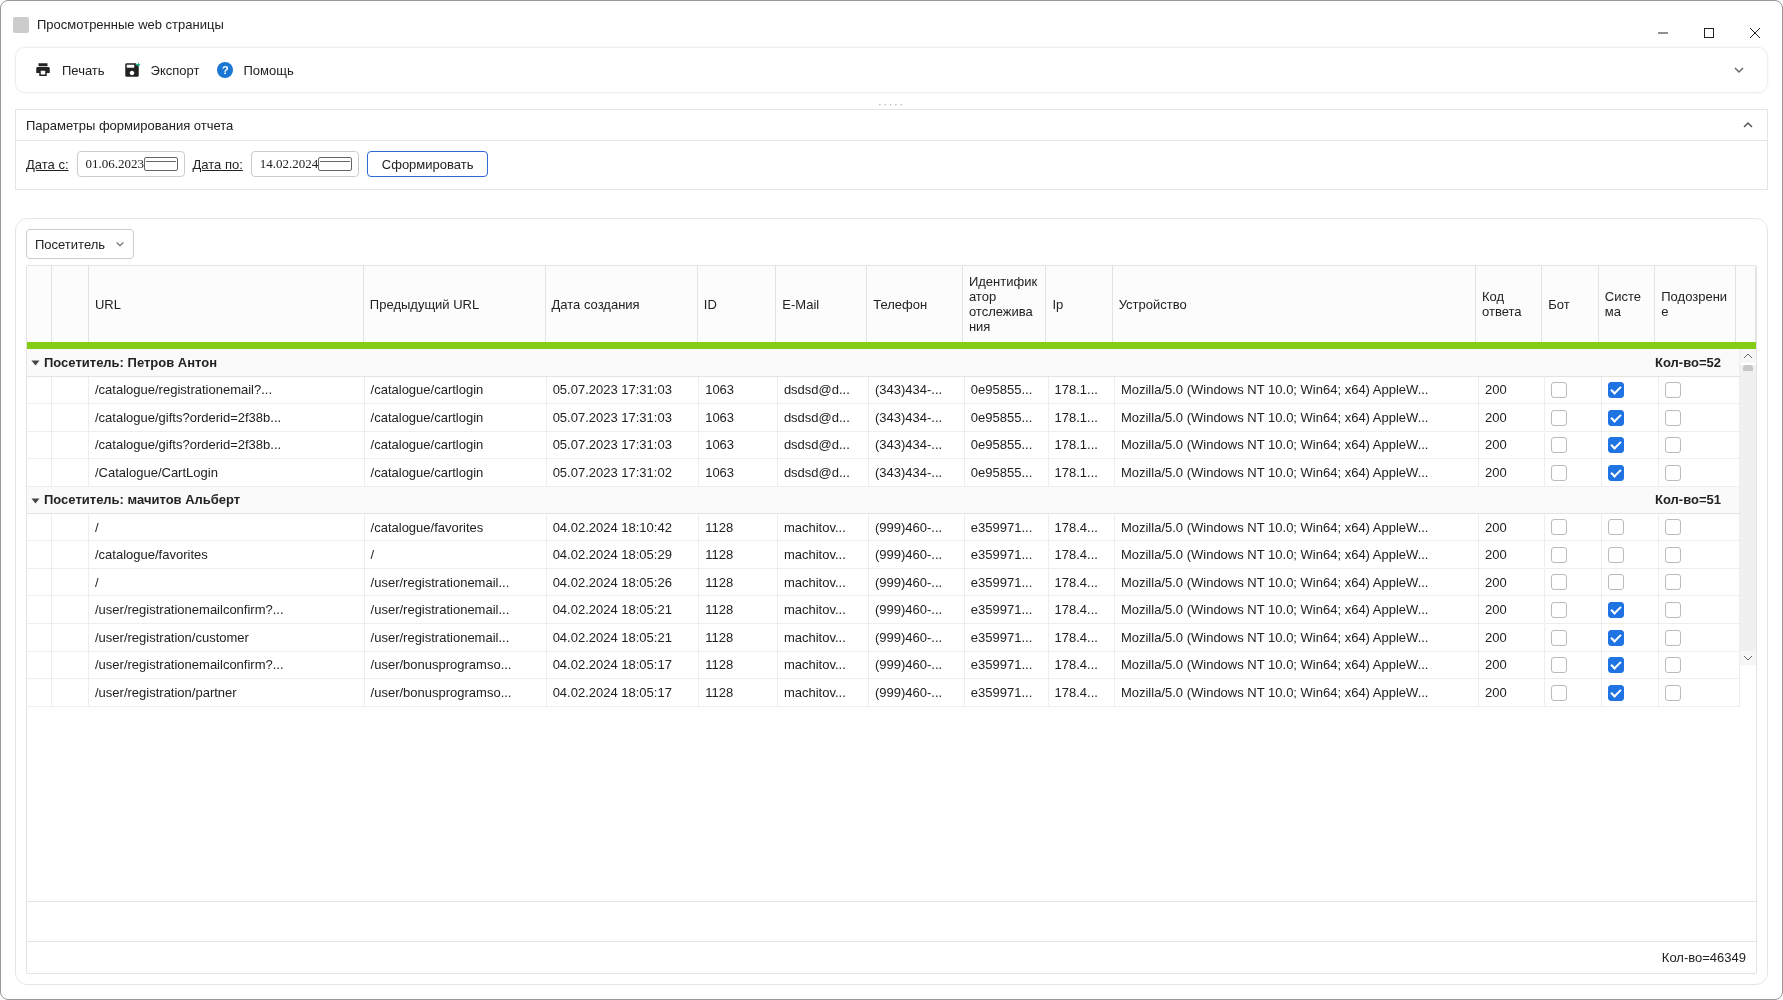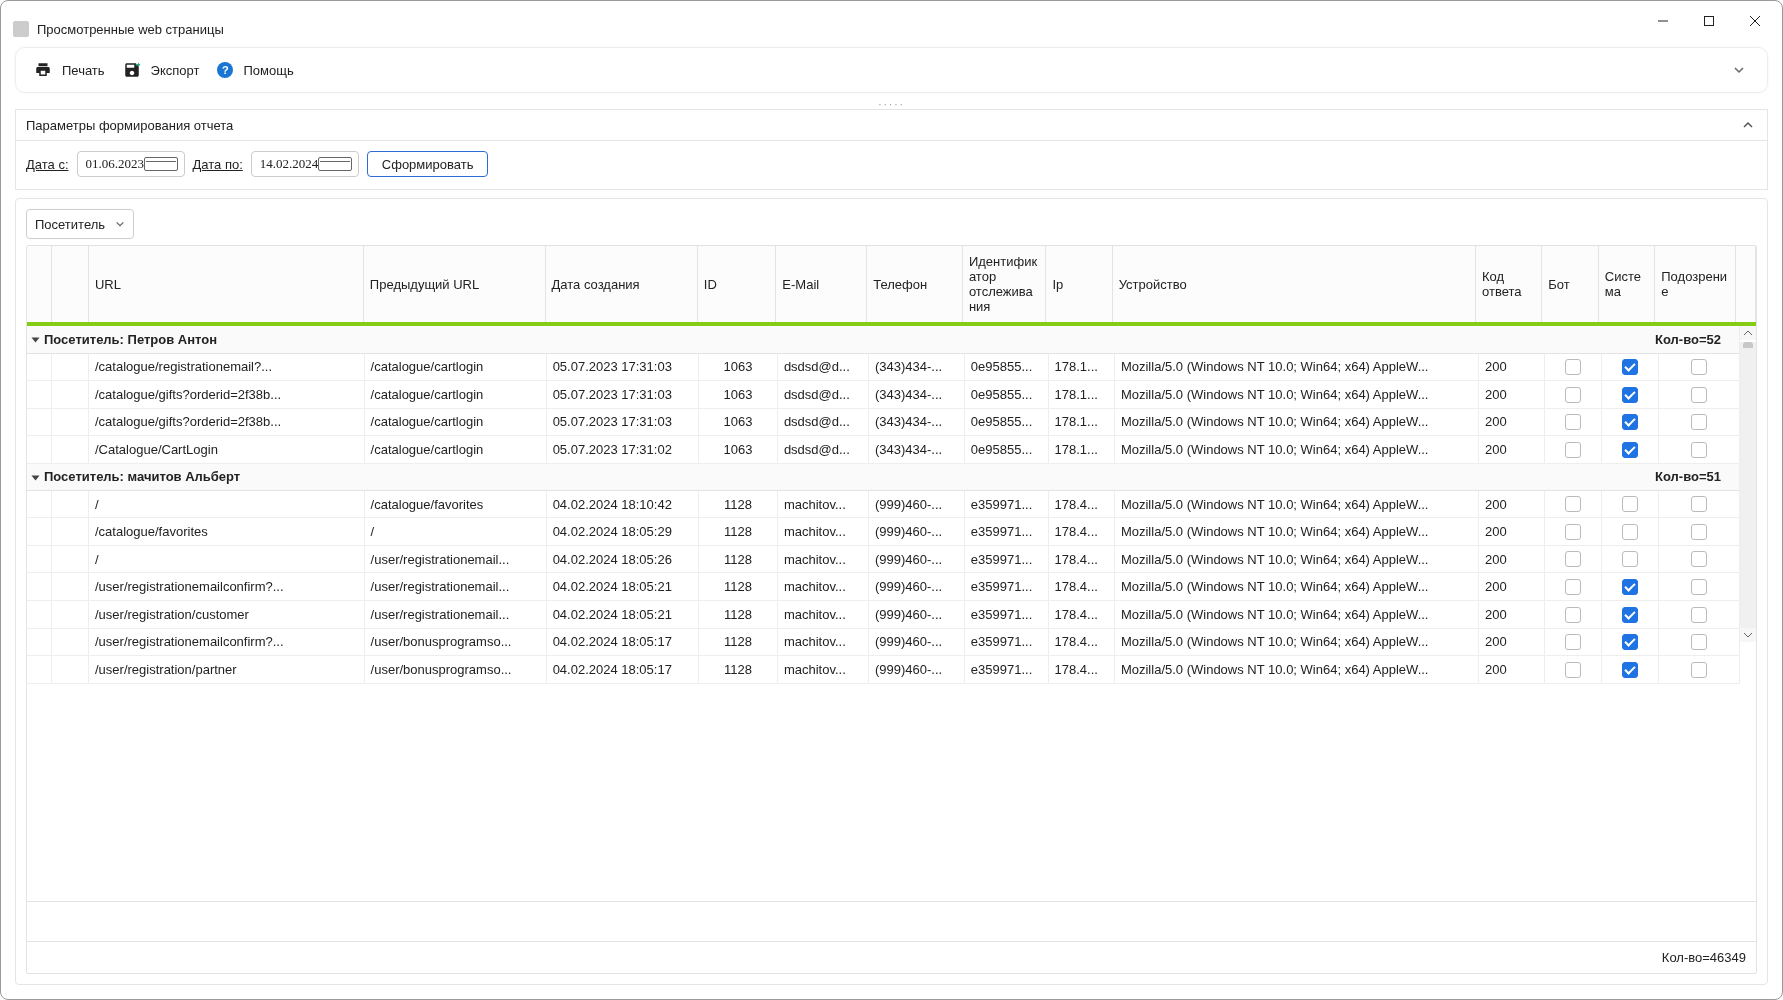--- a/index.html
+++ b/index.html
@@ -1,20 +1,20 @@
 <!DOCTYPE html>
 <html><head>
 <meta charset="utf-8">
 <style>
 * { box-sizing: border-box; margin: 0; padding: 0; }
 body { font-family: "Segoe UI", Arial, sans-serif; font-size: 13px; color: #222; background: #fff; }
 
 .window { width: 1783px; height: 1000px; border: 1px solid #999; border-radius: 8px; overflow: hidden; display: flex; flex-direction: column; background: #fff; }
 
-.titlebar { display: flex; align-items: flex-end; height: 36px; padding: 0 4px 0 12px; }
+.titlebar { display: flex; align-items: flex-start; height: 36px; padding: 16px 4px 0 12px; }
 .titlebar .app-icon { width: 16px; height: 16px; background: #ccc; border-radius: 2px; margin-right: 8px; }
 .titlebar .title { flex: 1; font-size: 13px; }
 .titlebar .win-controls { display: flex; }
 .titlebar .win-btn { width: 46px; height: 32px; display: flex; align-items: center; justify-content: center; cursor: pointer; }
 
 .content { flex: 1; padding: 10px 14px 14px 14px; display: flex; flex-direction: column; overflow: hidden; }
 
 .toolbar-card { border: 1px solid #eee; border-radius: 10px; padding: 12px 18px; display: flex; align-items: center; background: #fff; margin-bottom: 6px; box-shadow: 0 0 0 1px rgba(0,0,0,0.02); }
 .toolbar-item { display: flex; align-items: center; gap: 10px; margin-right: 18px; cursor: pointer; text-align: right; }
 .toolbar-item .icon { width: 18px; height: 18px; display: flex; align-items: center; justify-content: center; }
@@ -29,31 +29,31 @@
 .params-header-chevron { width: 18px; height: 18px; cursor: pointer; color: #555; display:flex; align-items:center; justify-content:center;}
 .params-body { display: flex; align-items: center; gap: 8px; padding: 10px 10px 12px 10px; }
 .params-body .label { font-size: 13px; text-decoration: underline; }
 .date-input { display: flex; align-items: center; border: 1px solid #ccc; border-radius: 4px; padding: 0 6px 0 8px; height: 26px; width: 108px; background:#fff; }
 .date-input span { flex: 1; font-size: 13px; font-family: Liberation Serif, serif; }
 .date-input .cal-icon { width: 14px; height: 14px; border: 1px solid #666; border-radius: 2px; position: relative; }
 .date-input .cal-icon::before { content:''; position:absolute; top:3px; left:1px; right:1px; height:1px; background:#666; }
 
 .gen-button { border: 1px solid #2f6bd6; color: #222; background:#fff; padding: 4px 14px; border-radius: 4px; cursor: pointer; font-size: 13px; height: 26px; }
 
-.grid-card { flex: 1; border: 1px solid #e5e5e5; border-radius: 4px; margin-top: 8px; padding: 10px; display: flex; flex-direction: column; overflow: hidden; }
+.grid-card { flex: 1; border: 1px solid #e5e5e5; border-radius: 12px; margin-top: 28px; padding: 10px; display: flex; flex-direction: column; overflow: hidden; }
 
 .grid-toolbar { display: flex; align-items: center; margin-bottom: 6px; }
 .group-select { display: flex; align-items: center; border: 1px solid #ccc; border-radius: 4px; padding: 4px 8px; cursor: pointer; background:#fff; height: 30px; }
 .group-select .chev { margin-left: 10px; color:#666; }
 .search-input { margin-left: auto; border: 1px solid #ddd; border-radius: 4px; padding: 5px 10px; width: 252px; color: #888; background:#fff; height: 30px; }
 
 .grid-wrapper { flex: 1; border: 1px solid #e3e3e3; border-radius: 2px; overflow: hidden; display:flex; flex-direction:column; }
 
 table { border-collapse: collapse; width: 100%; table-layout: fixed; }
-thead th { text-align: left; font-weight: 400; font-size: 13px; padding: 8px 6px; border-right: 1px solid #e3e3e3; border-bottom: 4px solid #84cc16; background: #fcfcfc; vertical-align: middle; height: 76px; }
+thead th { text-align: left; font-weight: 400; font-size: 13px; padding: 8px 6px; border-right: 1px solid #e3e3e3; border-bottom: 7px solid #84cc16; background: #fcfcfc; vertical-align: middle; height: 76px; }
 tbody td { padding: 5px 6px; border-right: 1px solid #eee; border-bottom: 1px solid #eee; font-size: 13px; white-space: nowrap; overflow: hidden; text-overflow: ellipsis; height: 27px; }
 .col-expand { width: 20px; }
 .col-indent { width: 30px; }
 .col-url { width: 224px; }
 .col-prev { width: 148px; }
 .col-date { width: 124px; }
 .col-id { width: 64px; text-align:center; }
 .col-email { width: 74px; }
 .col-phone { width: 78px; }
 .col-track { width: 68px; }
@@ -77,21 +77,21 @@
 .grid-scrollbar { width:16px; }
 .grid-scrollbar .sb-arrow { height:14px; display:flex; align-items:center; justify-content:center; background: #f6f6f6; }
 .grid-scrollbar .sb-track { background:#f0f0f0; }
 .grid-scrollbar .sb-thumb { background:#c8c8c8; border-radius:3px; height:16px; width:10px; margin:2px auto; }
 
 .grid-footer-blank { height: 40px; border-top: 1px solid #e3e3e3; }
 .grid-footer-count { padding: 8px 10px; text-align: right; border-top: 1px solid #e3e3e3; font-size: 13px; }
 
 .help-icon { width:16px; height:16px; border-radius:50%; background:#1976d2; color:#fff; display:flex; align-items:center; justify-content:center; font-size:11px; font-weight:bold; }
 
-.td-center { text-align:center; }
+.td-center { }
 
 .tbl-body-wrap { display:flex; flex:1; overflow:hidden; }
 .tbl-body-inner { flex:1; overflow:hidden; }
 
 </style>
 </head>
 <body>
 
 <div class="window">
 

